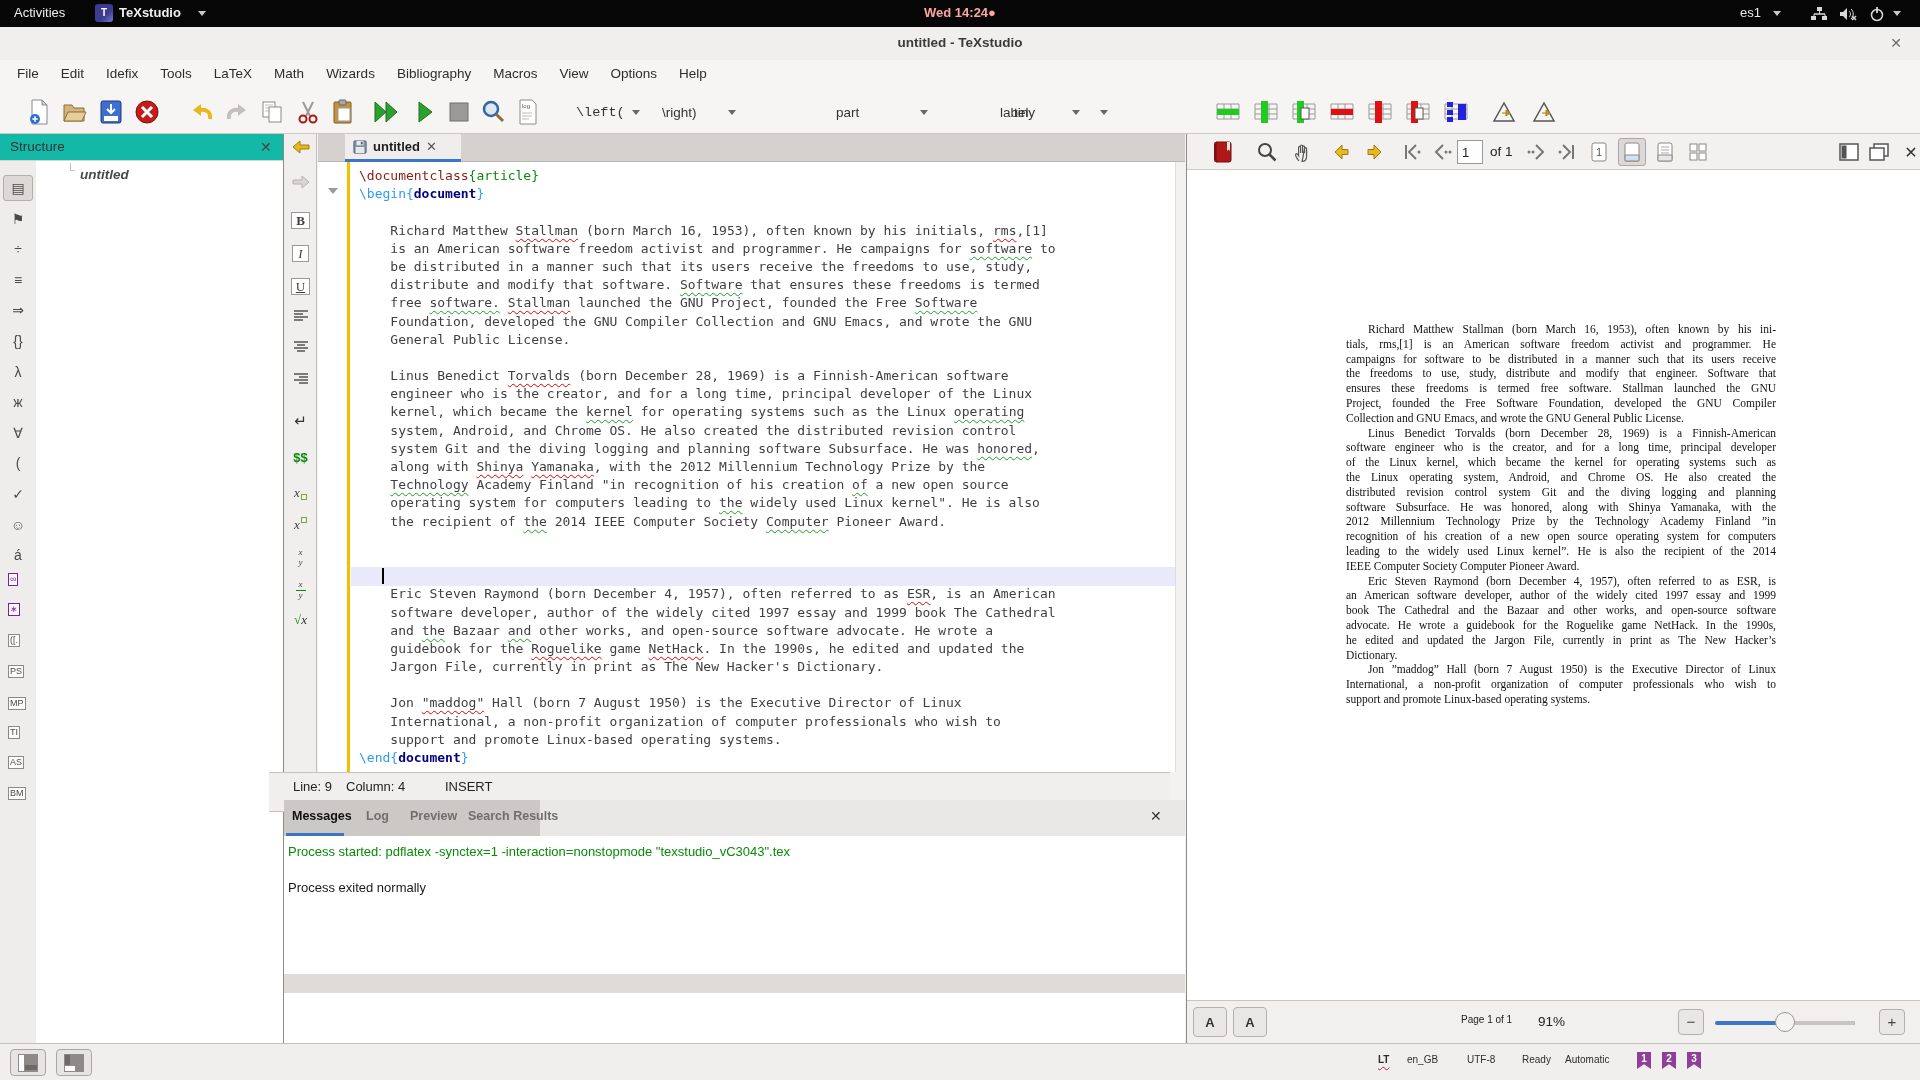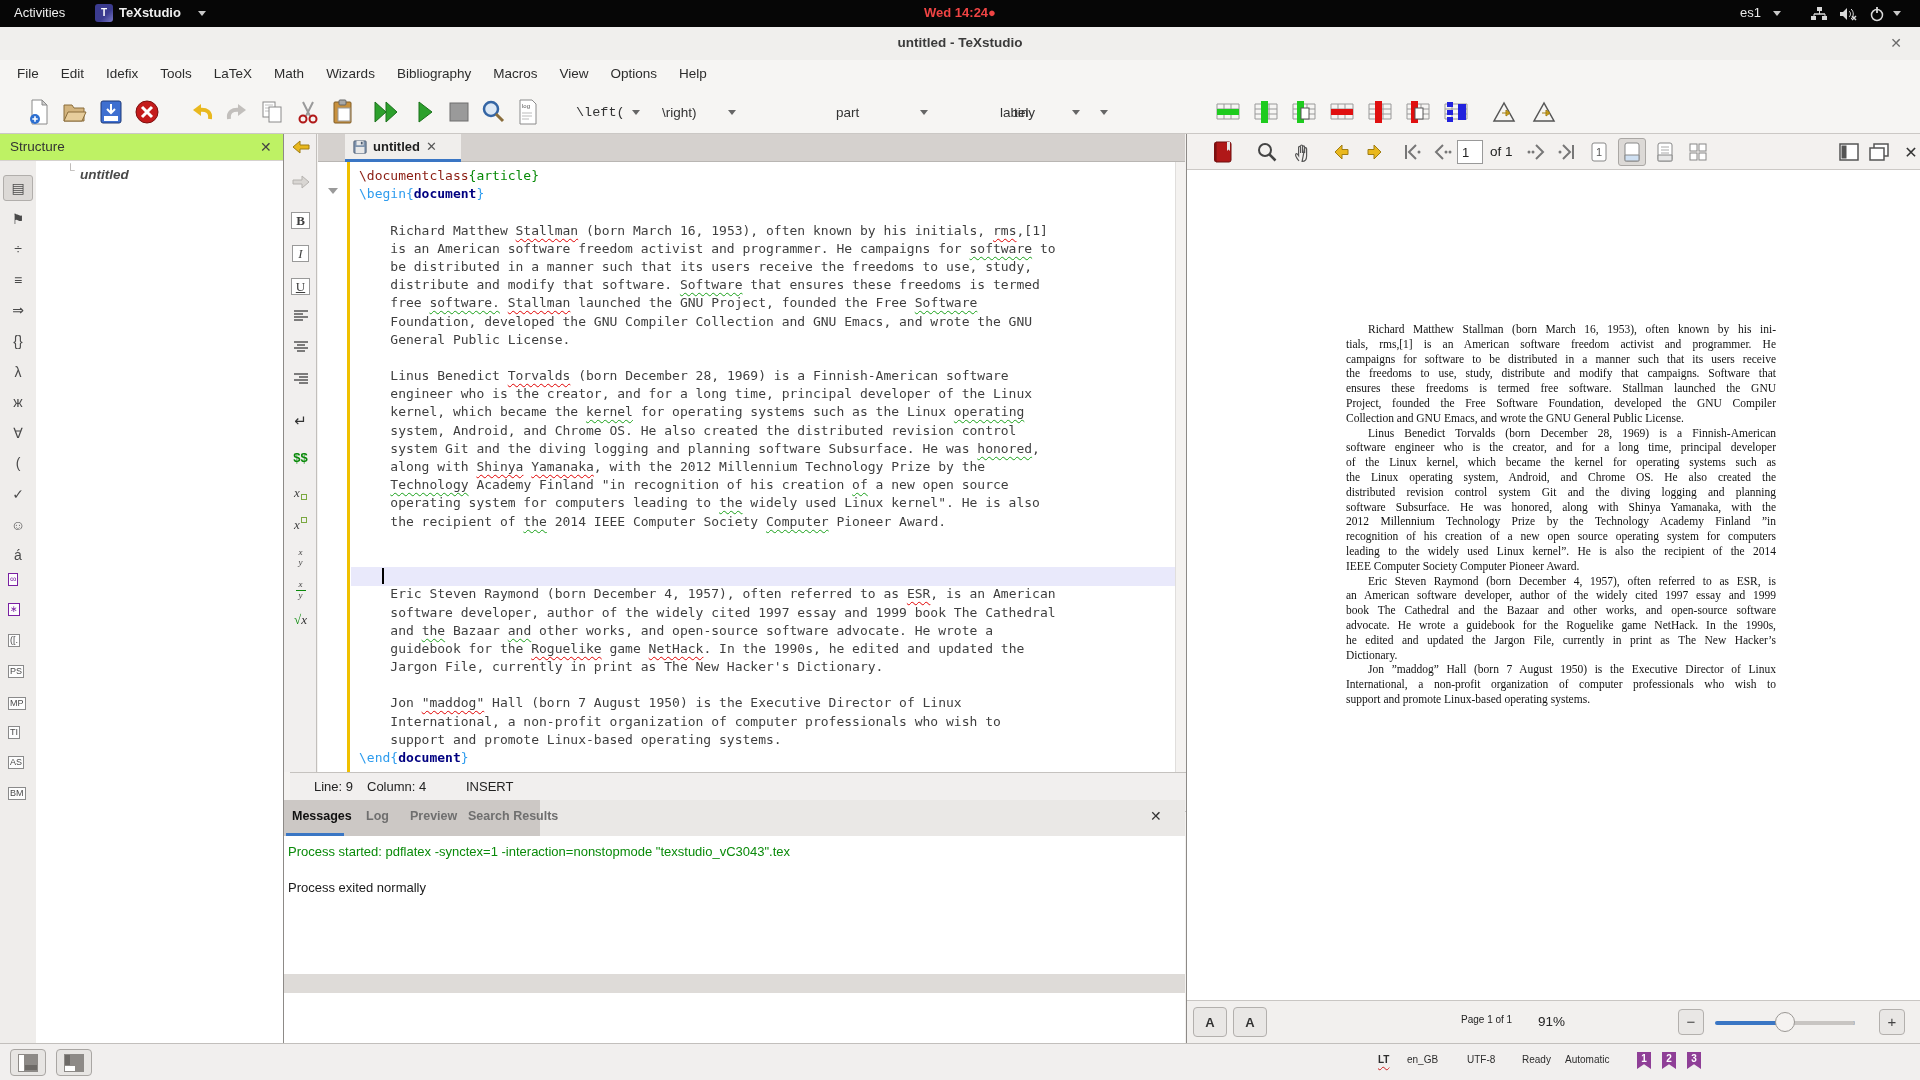--- a/index.html
+++ b/index.html
@@ -5,41 +5,41 @@
 *{box-sizing:border-box;margin:0;padding:0}
 html,body{width:1920px;height:1080px;overflow:hidden}
 #root{position:relative;width:1920px;height:1080px;font-family:"Liberation Sans",sans-serif;background:#f4f2f0;font-size:13px;color:#2d2d2d}
 
 #topbar{position:absolute;left:0;top:0;width:1920px;height:27px;background:#060606;color:#d6d6d6;font-size:13px}
 #tb-activities{position:absolute;left:14px;top:5px;color:#efefef}
 #tb-appicon{position:absolute;left:95px;top:4px;width:18px;height:18px;background:linear-gradient(135deg,#3b3b8f 60%,#7a7ac9);border-radius:3px;color:#fff;font-size:10px;text-align:center;line-height:18px;font-weight:bold}
 #tb-appname{position:absolute;left:119px;top:5px;color:#efefef;font-weight:bold}
 .tb-caret{display:inline-block;width:0;height:0;border-left:4px solid transparent;border-right:4px solid transparent;border-top:5px solid #c8c8c8;vertical-align:middle}
 #tb-appcaret{position:absolute;left:198px;top:11px}
-#tb-clock{position:absolute;left:0;right:0;top:5px;text-align:center;color:#ef4444;font-weight:bold}
+#tb-clock{position:absolute;left:0;right:0;top:5px;text-align:center;color:#fca5a5;font-weight:bold}
 #tb-lang{position:absolute;left:1740px;top:5px;color:#e8e8e8}
 #tb-langcaret{position:absolute;left:1773px;top:11px}
 #tb-net{position:absolute;left:1810px;top:6px}
 #tb-vol{position:absolute;left:1838px;top:6px}
 #tb-pow{position:absolute;left:1869px;top:6px}
 #tb-syscaret{position:absolute;left:1893px;top:11px}
 
 #titlebar{position:absolute;left:0;top:27px;width:1920px;height:51px;background:#f0efed;border-bottom:1px solid #dbd8d5}
 #wintitle{position:absolute;left:0;right:0;top:8px;text-align:center;font-weight:bold;color:#3b3b3b;font-size:13.5px}
 #winclose{position:absolute;right:18px;top:8px;color:#6a6a6a;font-size:14px}
 
 #menubar{position:absolute;left:0;top:60px;width:1920px;height:30px;background:#f6f5f3;padding-left:6px}
 .menu-item{display:inline-block;padding:6px 11px;font-size:13.5px;color:#2d2d2d}
 
 #toolbar{position:absolute;left:0;top:90px;width:1920px;height:44px;background:#f6f5f3;border-bottom:1px solid #cbc8c5}
 .ticon{position:absolute;top:7px;width:30px;height:30px;display:flex;align-items:center;justify-content:center}
 .combo{position:absolute;top:10px;height:24px;font-size:13.5px;color:#333;display:flex;align-items:center;justify-content:space-between;padding:0 6px}
 .combo .cc{display:inline-block;width:0;height:0;border-left:4px solid transparent;border-right:4px solid transparent;border-top:5px solid #666}
 
-#struct-header{position:absolute;left:0;top:134px;width:283px;height:27px;background:#bef264;border-bottom:1px solid #d5d2cf}
+#struct-header{position:absolute;left:0;top:134px;width:283px;height:27px;background:#14b8a6;border-bottom:1px solid #d5d2cf}
 #struct-title{position:absolute;left:10px;top:5px;font-size:13.5px;color:#333}
 #struct-close{position:absolute;left:260px;top:5px;color:#444;font-size:14px}
 #left-strip{position:absolute;left:0;top:161px;width:36px;height:882px;background:#efedeb}
 .ls-icon{position:absolute;left:3px;width:30px;height:26px;display:flex;align-items:center;justify-content:center;font-size:14px;color:#4a4a4a}
 .ls-sel{background:#dcd9d6;border:1px solid #b1aeab;border-radius:3px}
 .ls-box{border:1px solid #8a8a8a;font-size:9px;padding:0 1px;line-height:11px;height:13px;width:auto;left:8px;background:#fdfdfd}
 .ls-purple{color:#7a1fa2;border-color:#7a1fa2}
 #struct-tree{position:absolute;left:36px;top:161px;width:247px;height:882px;background:#ffffff}
 #tree-item{position:absolute;left:44px;top:6px;font-weight:bold;font-style:italic;color:#4a4a4a;font-size:13.5px}
 .tree-elbow{position:absolute;left:30px;top:2px;color:#b5b2af;font-size:12px}
@@ -62,21 +62,21 @@
 #cursor{position:absolute;left:64px;width:1.5px;height:16px;background:#000}
 .tk-cmd{color:#8a1c11}
 .tk-brc{color:#078a07}
 .tk-env{color:#078a07}
 .tk-kw{color:#2e9cee}
 .tk-kwb{color:#2e9cee}
 .tk-envn{color:#000080;font-weight:bold}
 .tk-r{text-decoration:underline wavy #e00000 1px;text-underline-offset:3px}
 .tk-g{text-decoration:underline wavy #18a018 1px;text-underline-offset:3px}
 
-#edstatus{position:absolute;left:290px;top:772px;width:901px;height:40px;background:#f1efee;border-top:1px solid #c5c2bf;border-bottom:1px solid #c5c2bf}
+#edstatus{position:absolute;left:269px;top:772px;width:901px;height:40px;background:#f1efee;border-top:1px solid #c5c2bf;border-bottom:1px solid #c5c2bf}
 .est{position:absolute;top:6px;color:#222;font-size:13px}
 
 #bottom{position:absolute;left:284px;top:800px;width:901px;height:243px;background:#fff}
 #btabs{position:absolute;left:0;top:0;width:901px;height:36px;background:#eae8e6}
 #btabs-gray{position:absolute;left:0;top:0;width:256px;height:36px;background:#ccc8c5}
 .btab{position:absolute;top:9px;font-size:12.5px;font-weight:bold;color:#6f6f6f}
 .btab-active{color:#111}
 #btab-underline{position:absolute;left:2px;top:33px;width:58px;height:3px;background:#3a76c4}
 #bclose{position:absolute;left:866px;top:8px;color:#333;font-size:14px}
 #blog{position:absolute;left:0;top:36px;width:901px;height:207px;background:#fff}
@@ -525,21 +525,21 @@
           </svg>
         </div>
         <div class="pico" style="left: 710px;">
           <span style="font-size:16px;color:#333">✕</span>
         </div>
       </div>
     <div id="pdf-text">
         <div class="pl pl-first">Richard Matthew Stallman (born March 16, 1953), often known by his ini-</div>
         <div class="pl">tials, rms,[1] is an American software freedom activist and programmer.  He</div>
         <div class="pl">campaigns for software to be distributed in a manner such that its users receive</div>
-        <div class="pl">the freedoms to use, study, distribute and modify that campaigns.  Software that</div>
+        <div class="pl">the freedoms to use, study, distribute and modify that engineer.  Software that</div>
         <div class="pl">ensures these freedoms is termed free software.  Stallman launched the GNU</div>
         <div class="pl">Project, founded the Free Software Foundation, developed the GNU Compiler</div>
         <div class="pl pl-last">Collection and GNU Emacs, and wrote the GNU General Public License.</div>
         <div class="pl pl-first">Linus Benedict Torvalds (born December 28, 1969) is a Finnish-American</div>
         <div class="pl">software engineer who is the creator, and for a long time, principal developer</div>
         <div class="pl">of the Linux kernel, which became the kernel for operating systems such as</div>
         <div class="pl">the Linux operating system, Android, and Chrome OS. He also created the</div>
         <div class="pl">distributed revision control system Git and the diving logging and planning</div>
         <div class="pl">software Subsurface.  He was honored, along with Shinya Yamanaka, with the</div>
         <div class="pl">2012 Millennium Technology Prize by the Technology Academy Finland ”in</div>

